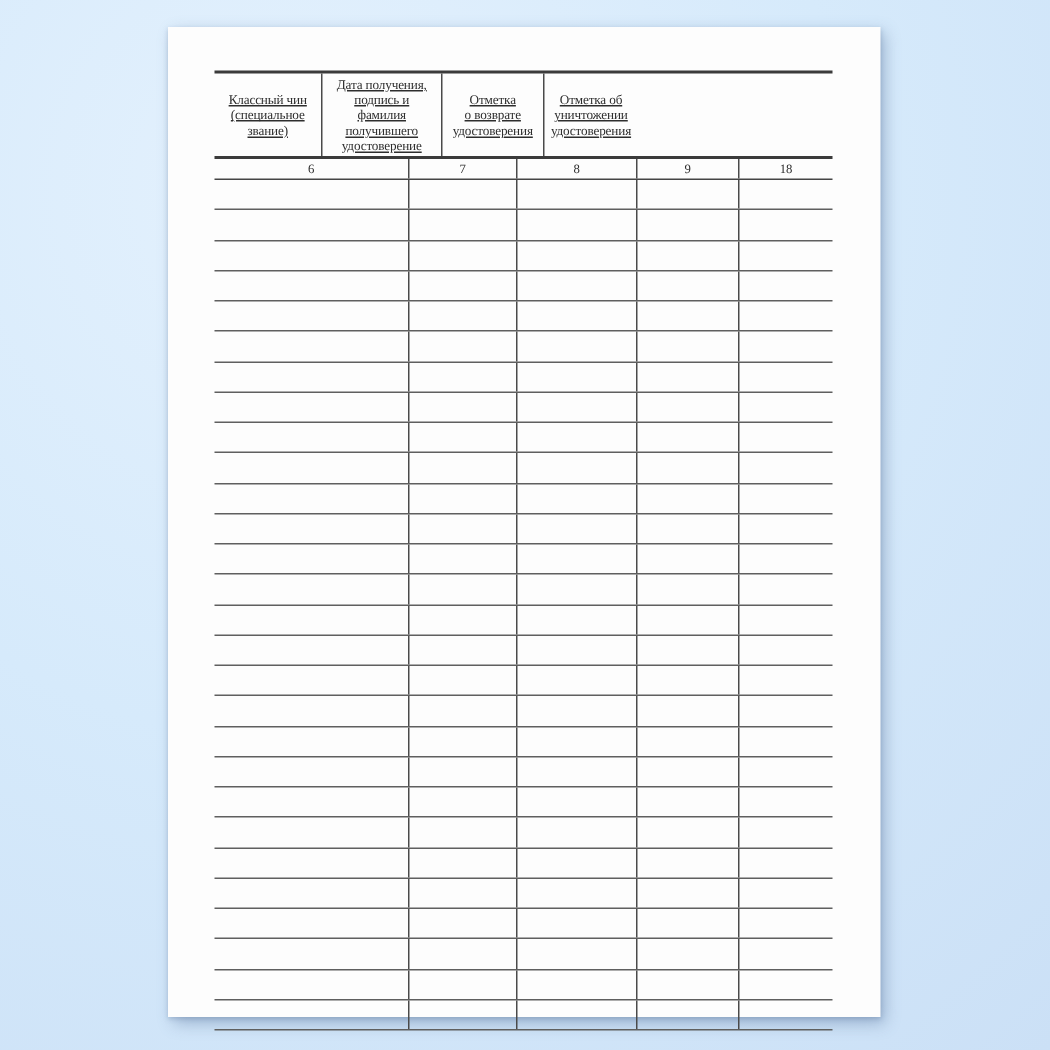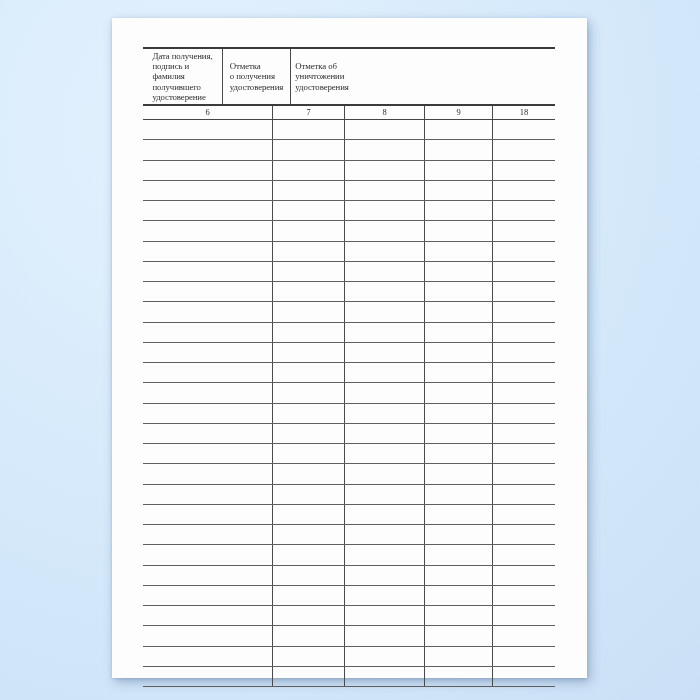--- a/index.html
+++ b/index.html
@@ -26,44 +26,47 @@
   .cell{box-sizing:border-box;border-right:1px solid var(--mid-line);overflow:hidden;}
   .cell.last{border-right:none;}
   .c0{width:130px}.c1{width:72px}.c2{width:80px}.c3{width:68px}.c4{width:62px}
   .row.head{
     height:55px;box-sizing:content-box;
     border-top:2px solid var(--major-line);
     border-bottom:2px solid var(--major-line);
   }
   .head .cell{
     display:flex;align-items:center;justify-content:center;
-    white-space:pre-line;
-    font-size:8.8px;line-height:10.3px;letter-spacing:-0.1px;
+    text-align:center;white-space:pre-line;
+    font-size:8.8px;line-height:10.3px;letter-spacing:-0.1px;text-decoration:underline;
   }
   .row.nums{height:13px;border-bottom:1.5px solid #454545;}
   .nums .cell{
     display:flex;align-items:center;justify-content:center;
     font-size:8.5px;line-height:8.5px;
   }
   .row.body{height:19.25px;border-bottom:1px solid var(--minor-line);}
 </style>
 </head>
 <body>
 
 <div class="paper">
   <div class="reg-table">
 
     <div class="row head">
+      <div class="cell c1">Классный чин
+(специальное
+звание)</div>
       <div class="cell c2">Дата получения,
 подпись и
 фамилия
 получившего
 удостоверение</div>
       <div class="cell c3">Отметка
-о получения
+о возврате
 удостоверения</div>
       <div class="cell c4 last">Отметка об
 уничтожении
 удостоверения</div>
     </div>
 
     <div class="row nums">
       <div class="cell c0">6</div>
       <div class="cell c1">7</div>
       <div class="cell c2">8</div>

